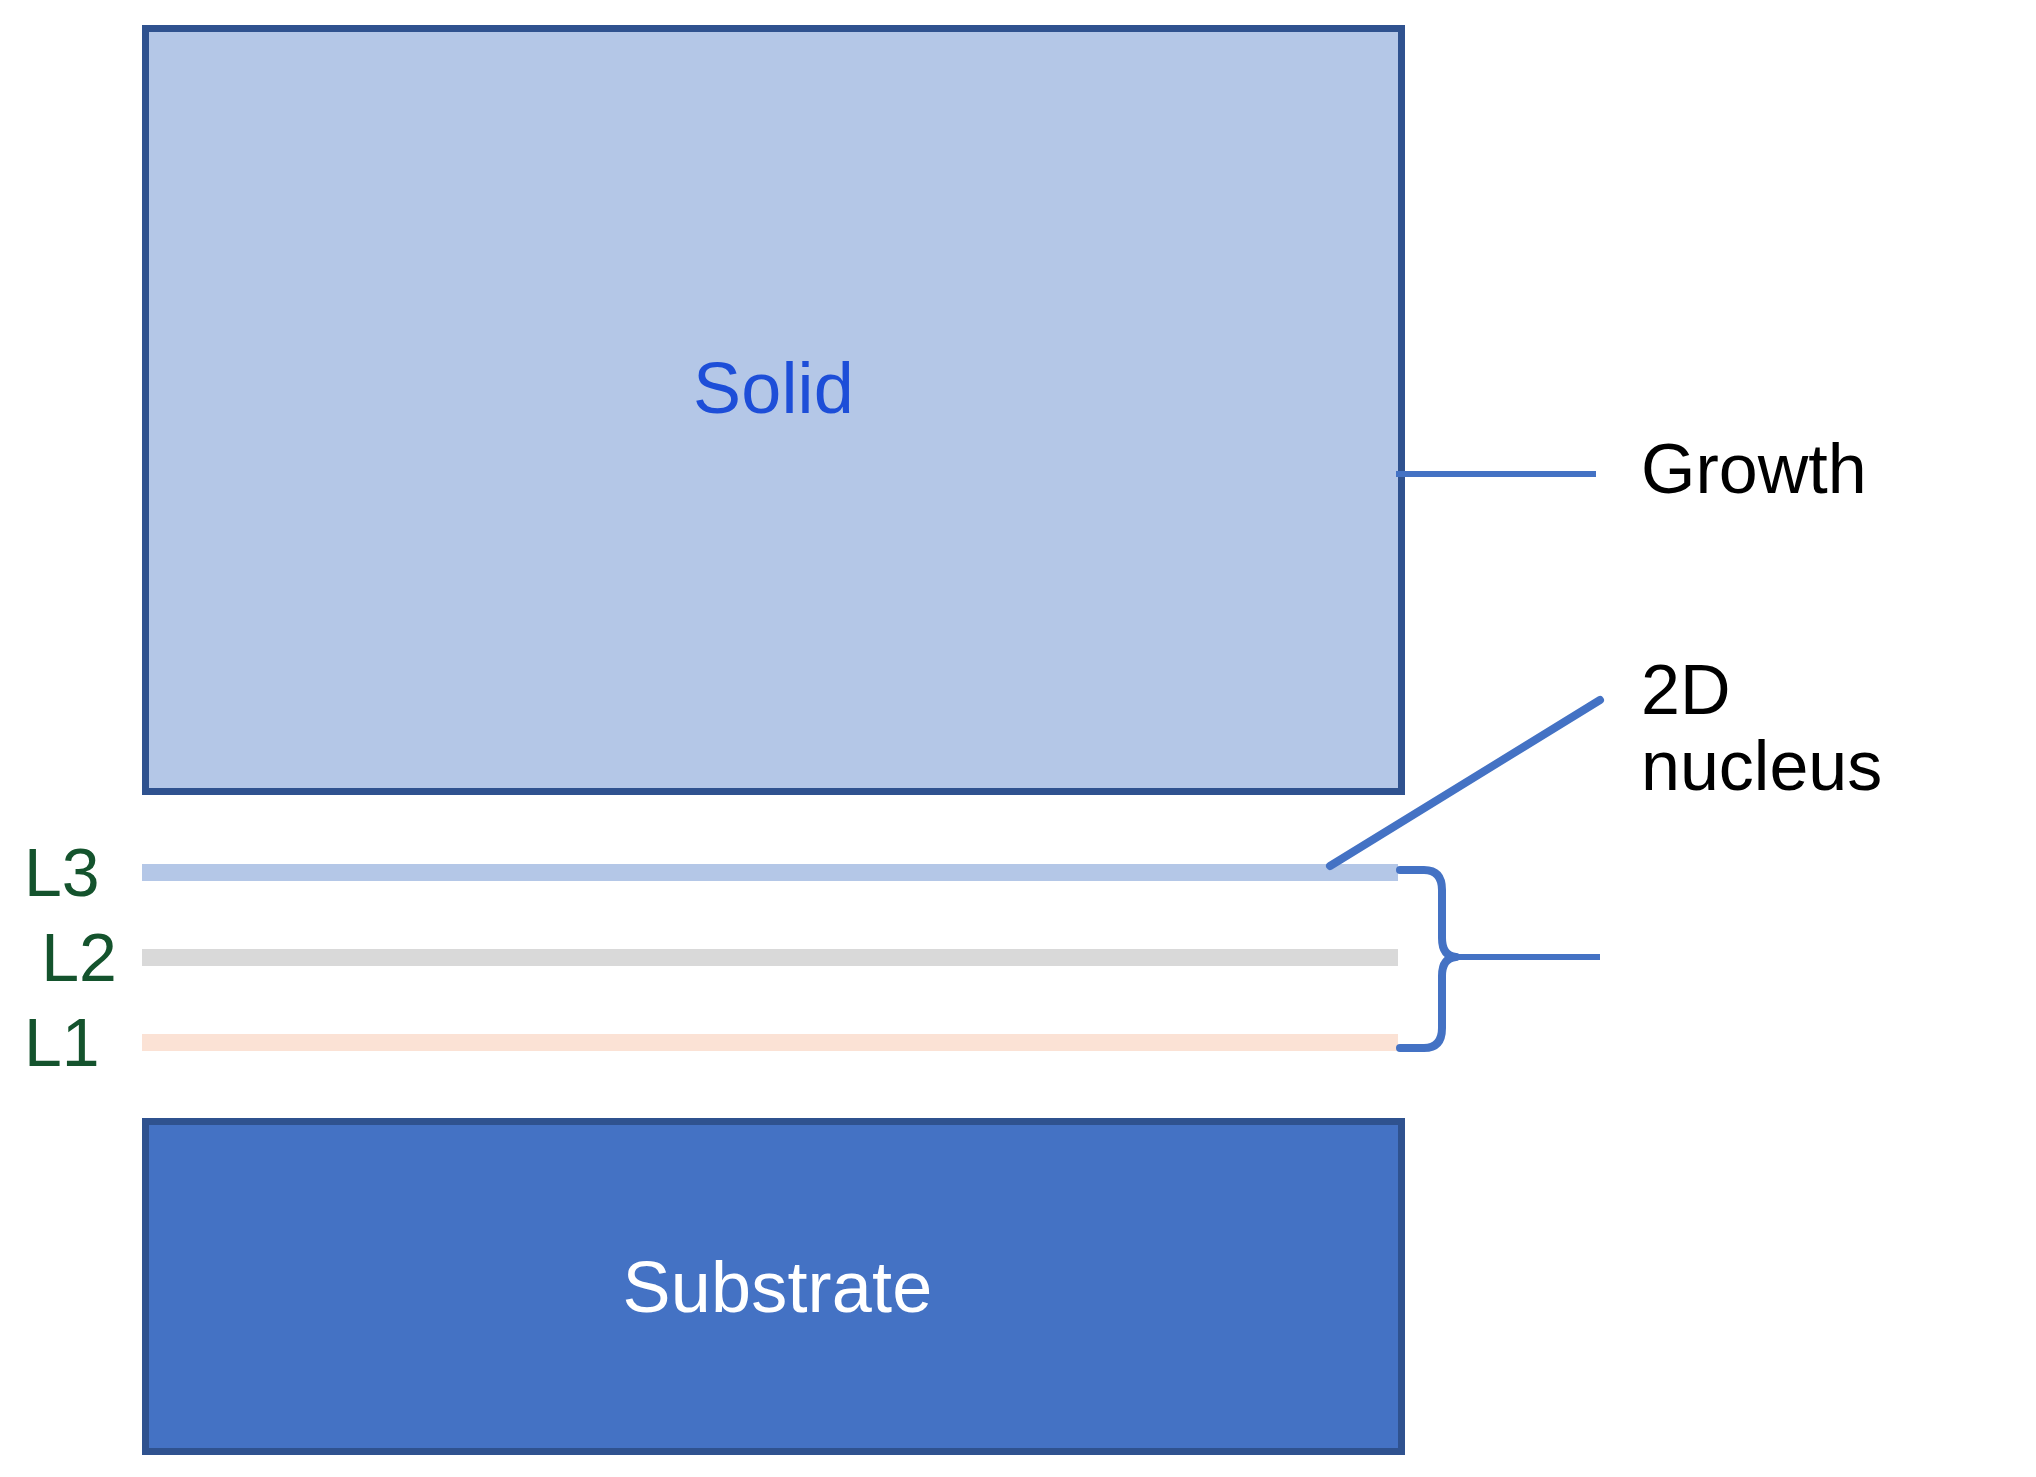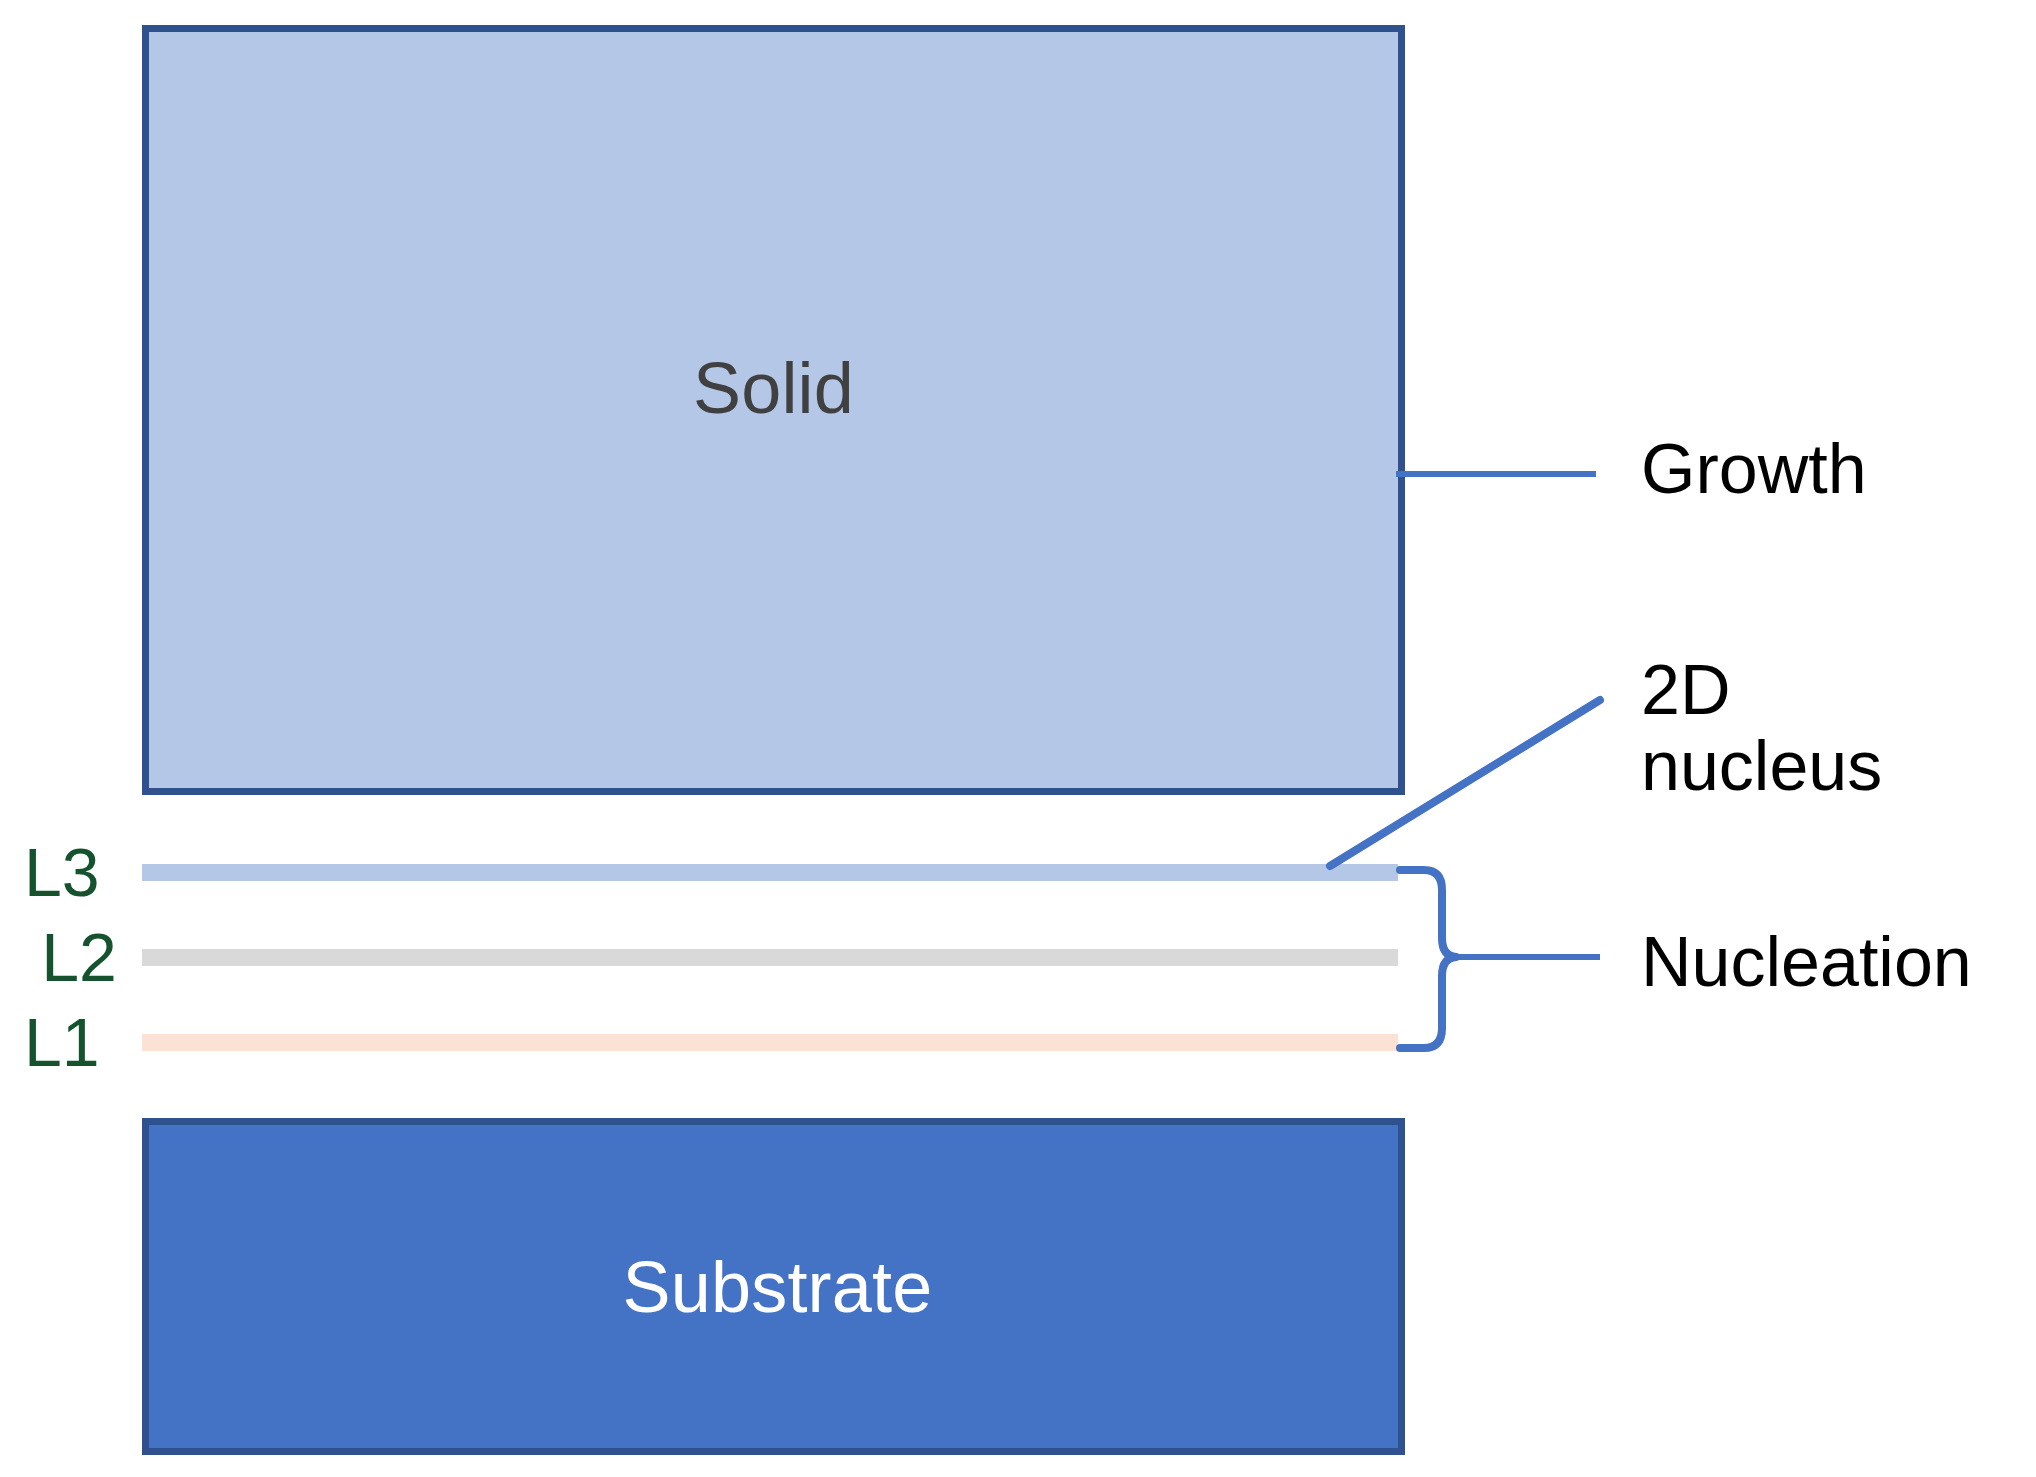--- a/index.html
+++ b/index.html
@@ -30,21 +30,21 @@
   #solid-block {
     left: 142px;
     top: 25px;
     width: 1263px;
     height: 770px;
     background: #B4C7E7;
     border: 7px solid #2F528F;
   }
   #solid-label {
     font-size: 72px;
-    color: #404040;
+    color: #1d4ed8;
     line-height: 1;
     letter-spacing: 0.2px;
     transform: translateY(-22px);
   }
 
   #substrate-block {
     left: 142px;
     top: 1118px;
     width: 1263px;
     height: 337px;
@@ -141,15 +141,14 @@
              L 1442 1028
              Q 1442 1048 1424 1048
              L 1400 1048" fill="none" stroke="#4472C4" stroke-width="8" stroke-linecap="round" stroke-linejoin="round"></path>
 
     <line x1="1456" y1="957" x2="1600" y2="957" stroke="#4472C4" stroke-width="6" stroke-linecap="butt"></line>
   </svg>
 
   <div class="annot" id="annot-growth">Growth</div>
   <div class="annot" id="annot-nucleus">2D
 nucleus</div>
-  <div class="annot" id="annot-nucleation">Nucleation</div>
 
 </div>
 
 </body></html>

